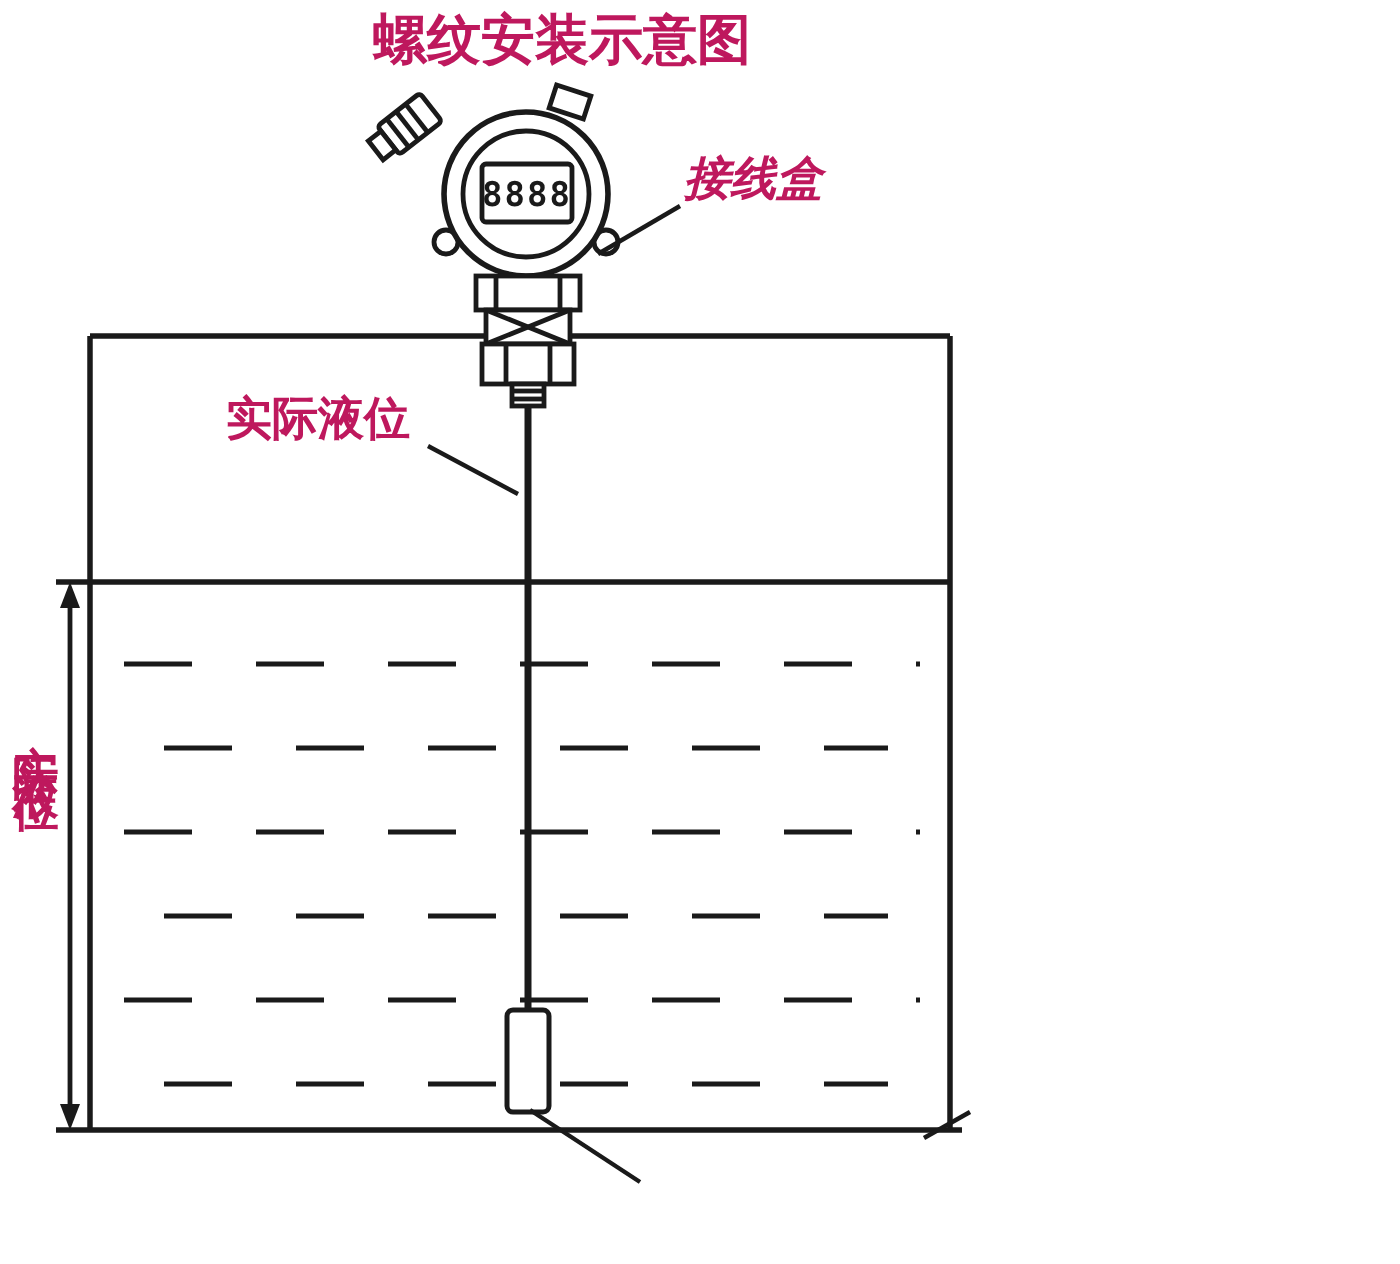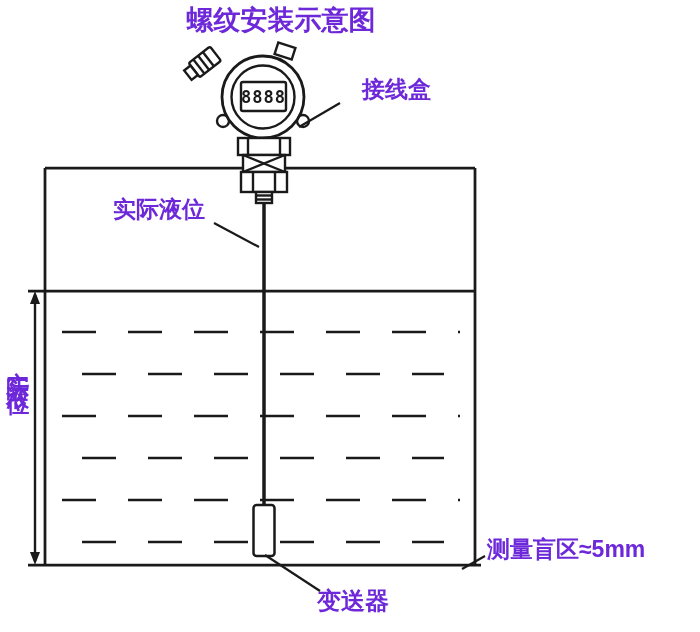--- a/index.html
+++ b/index.html
@@ -1,20 +1,20 @@
 <!DOCTYPE html>
 <html><head>
 <meta charset="utf-8">
 <style>
   * { margin:0; padding:0; box-sizing:border-box; }
   html,body { background:#ffffff; }
   body { font-family:"Liberation Sans","DejaVu Sans",sans-serif; color:#111; }
   .canvas { position:relative; width:700px; height:632px; background:#fff; overflow:hidden; margin:0 auto; }
   .canvas svg { position:absolute; left:0; top:0; }
-  .lbl { position:absolute; font-size:23px; font-weight:600; color:#6d28d9; white-space:nowrap; line-height:1.1; }
+  .lbl { position:absolute; font-size:23px; font-weight:600; color:#be185d; white-space:nowrap; line-height:1.1; }
   .title { left:131px; top:6px; width:300px; text-align:center; font-size:27px; font-weight:700; }
   .vertical { writing-mode:vertical-rl; text-orientation:upright; letter-spacing:7px; }
   .seg { font-family:"DejaVu Sans Mono","Liberation Mono",monospace; }
 </style>
 </head>
 <body>
 
 <div class="canvas">
 
   <svg width="700" height="632" viewBox="0 0 700 632">
@@ -87,19 +87,17 @@
       </g>
 
       <line x1="340" y1="103" x2="299" y2="127" stroke-width="2.2"></line>
       <line x1="214" y1="223" x2="259" y2="247" stroke-width="2.2"></line>
       <line x1="265" y1="555" x2="320" y2="591" stroke-width="2.2"></line>
       <line x1="485" y1="556" x2="462" y2="569" stroke-width="2.2"></line>
     </g>
   </svg>
 
   <div class="lbl title">螺纹安装示意图</div>
-  <div class="lbl" style="left:362px; top:77px;">接线盒</div>
+  <div class="lbl" style="left:342px; top:77px;font-style:italic;">接线盒</div>
   <div class="lbl" style="left:113px; top:197px;">实际液位</div>
   <div class="lbl vertical" style="left:5px; top:353px;">实际液位</div>
-  <div class="lbl" style="left:487px; top:537px;">测量盲区≈5mm</div>
-  <div class="lbl" style="left:317px; top:588px; font-size:24px;">变送器</div>
 
 </div>
 
 </body></html>

